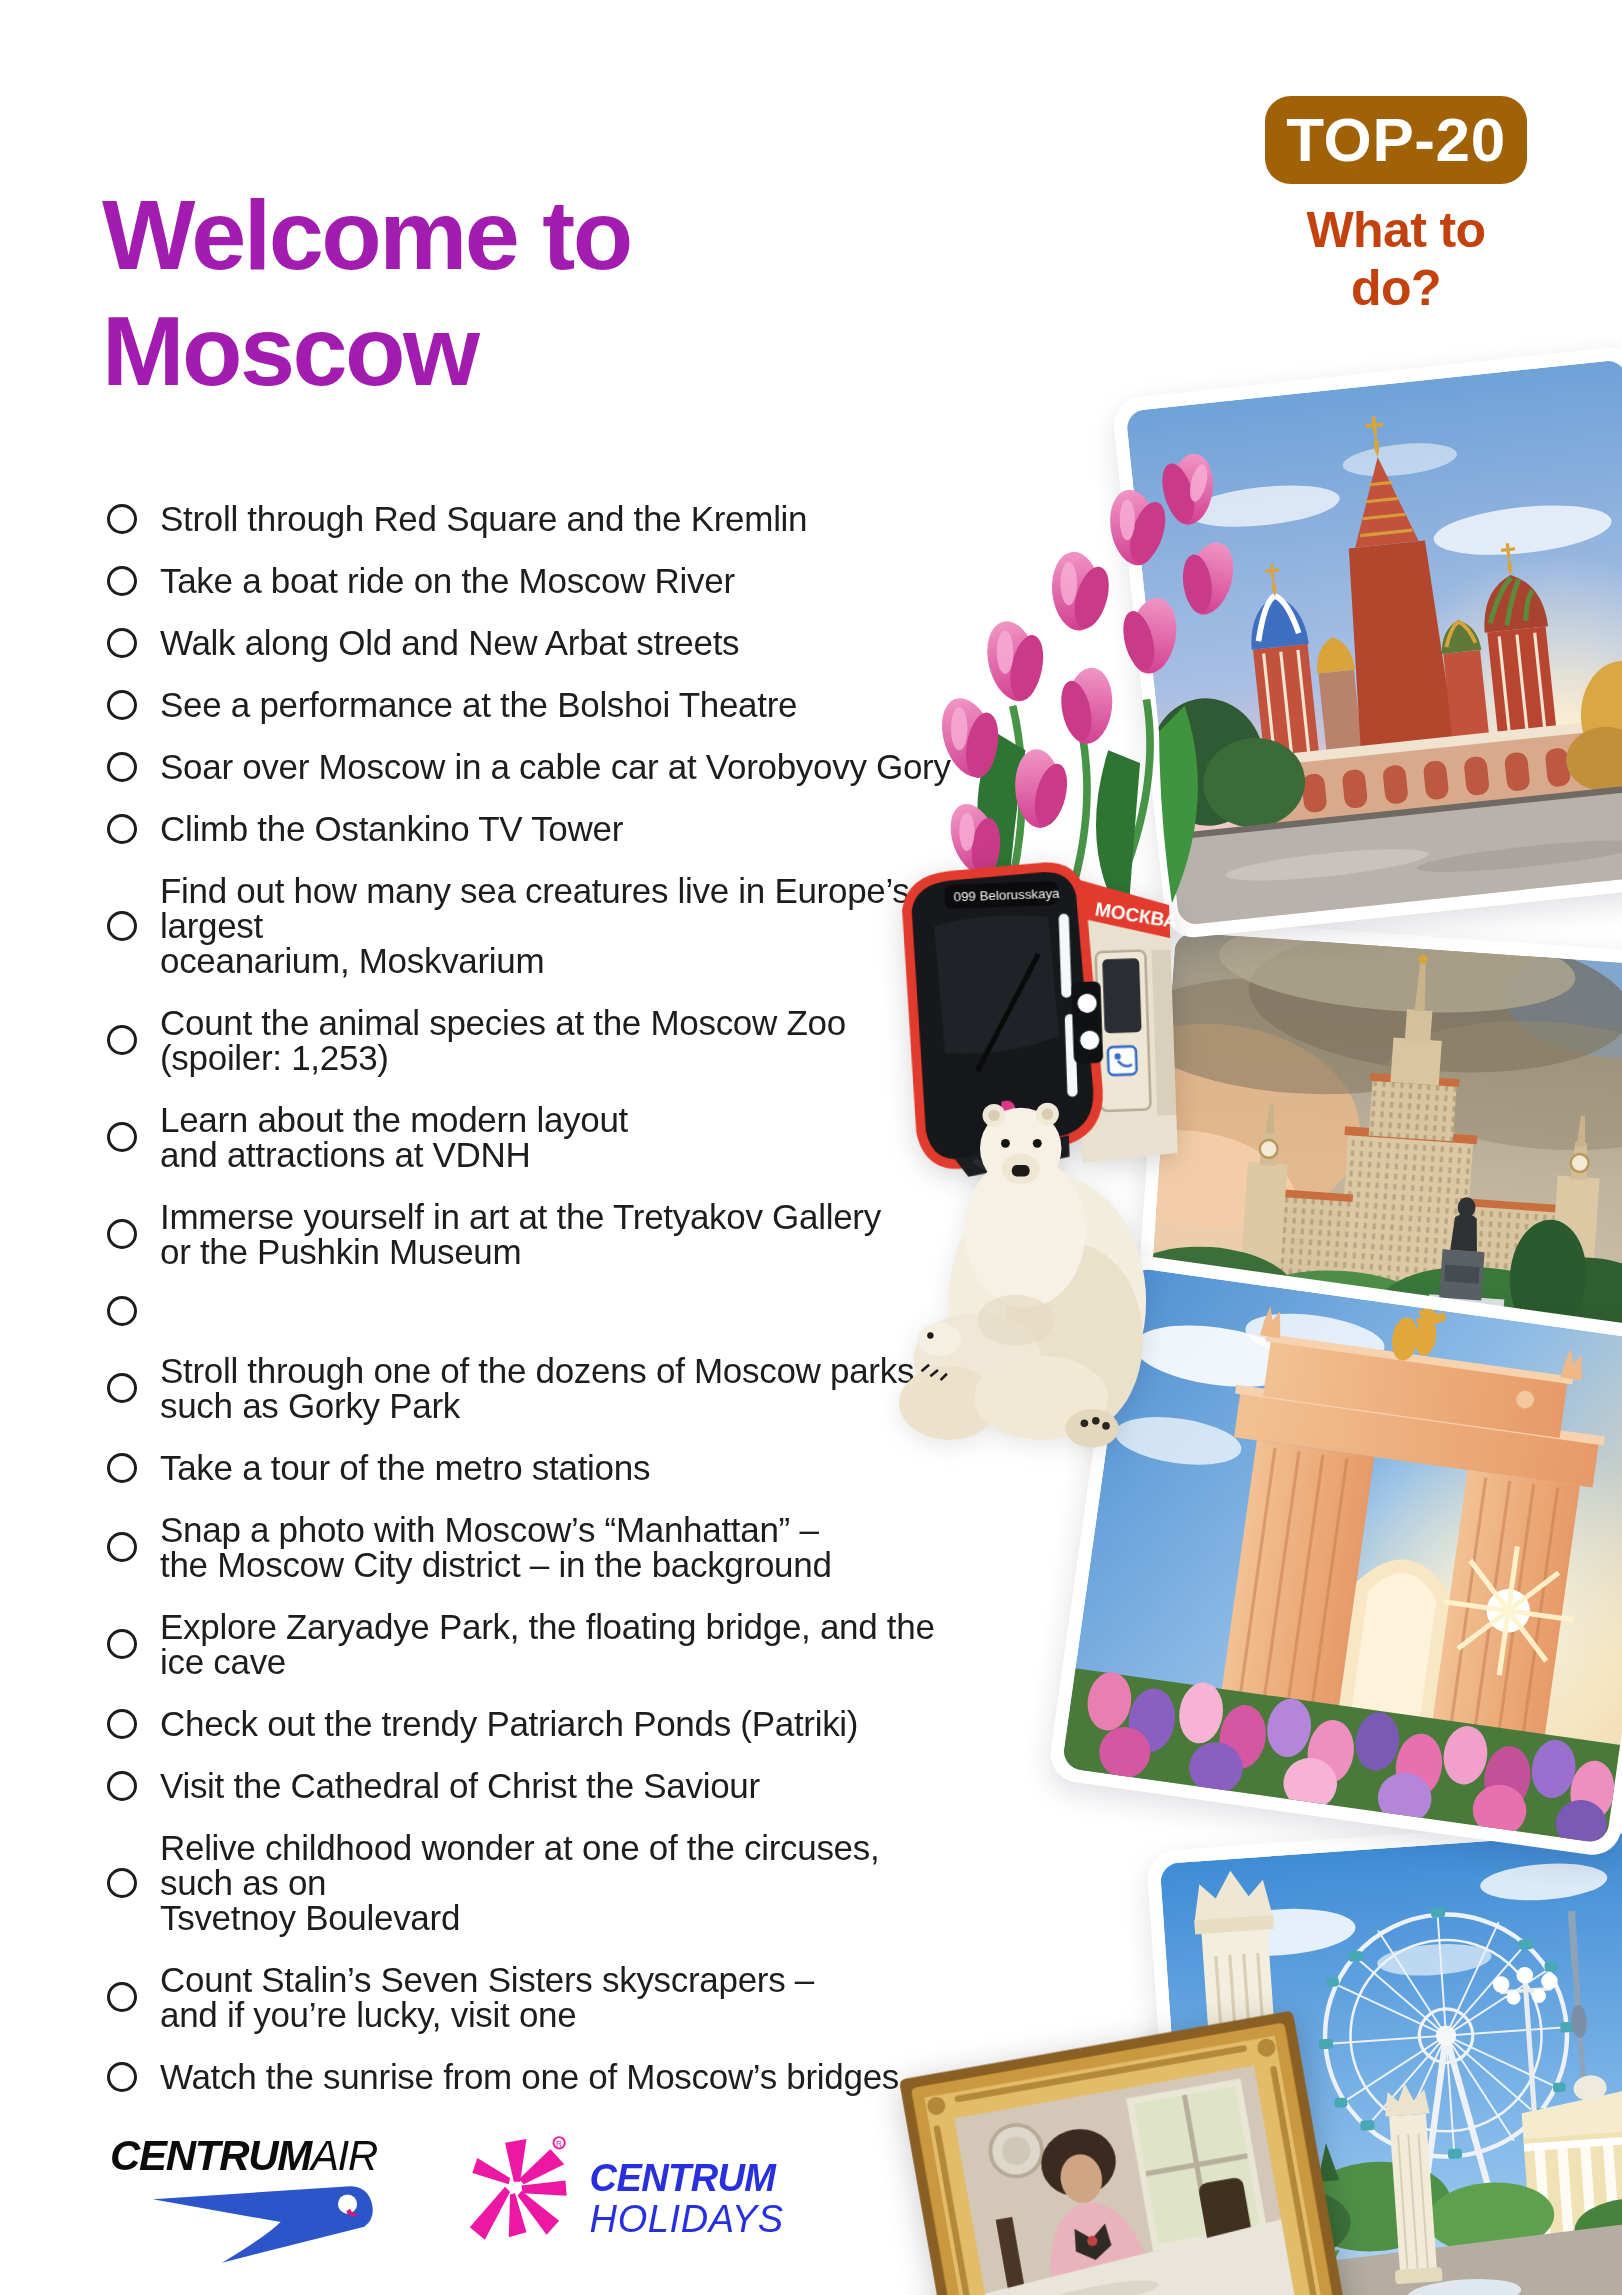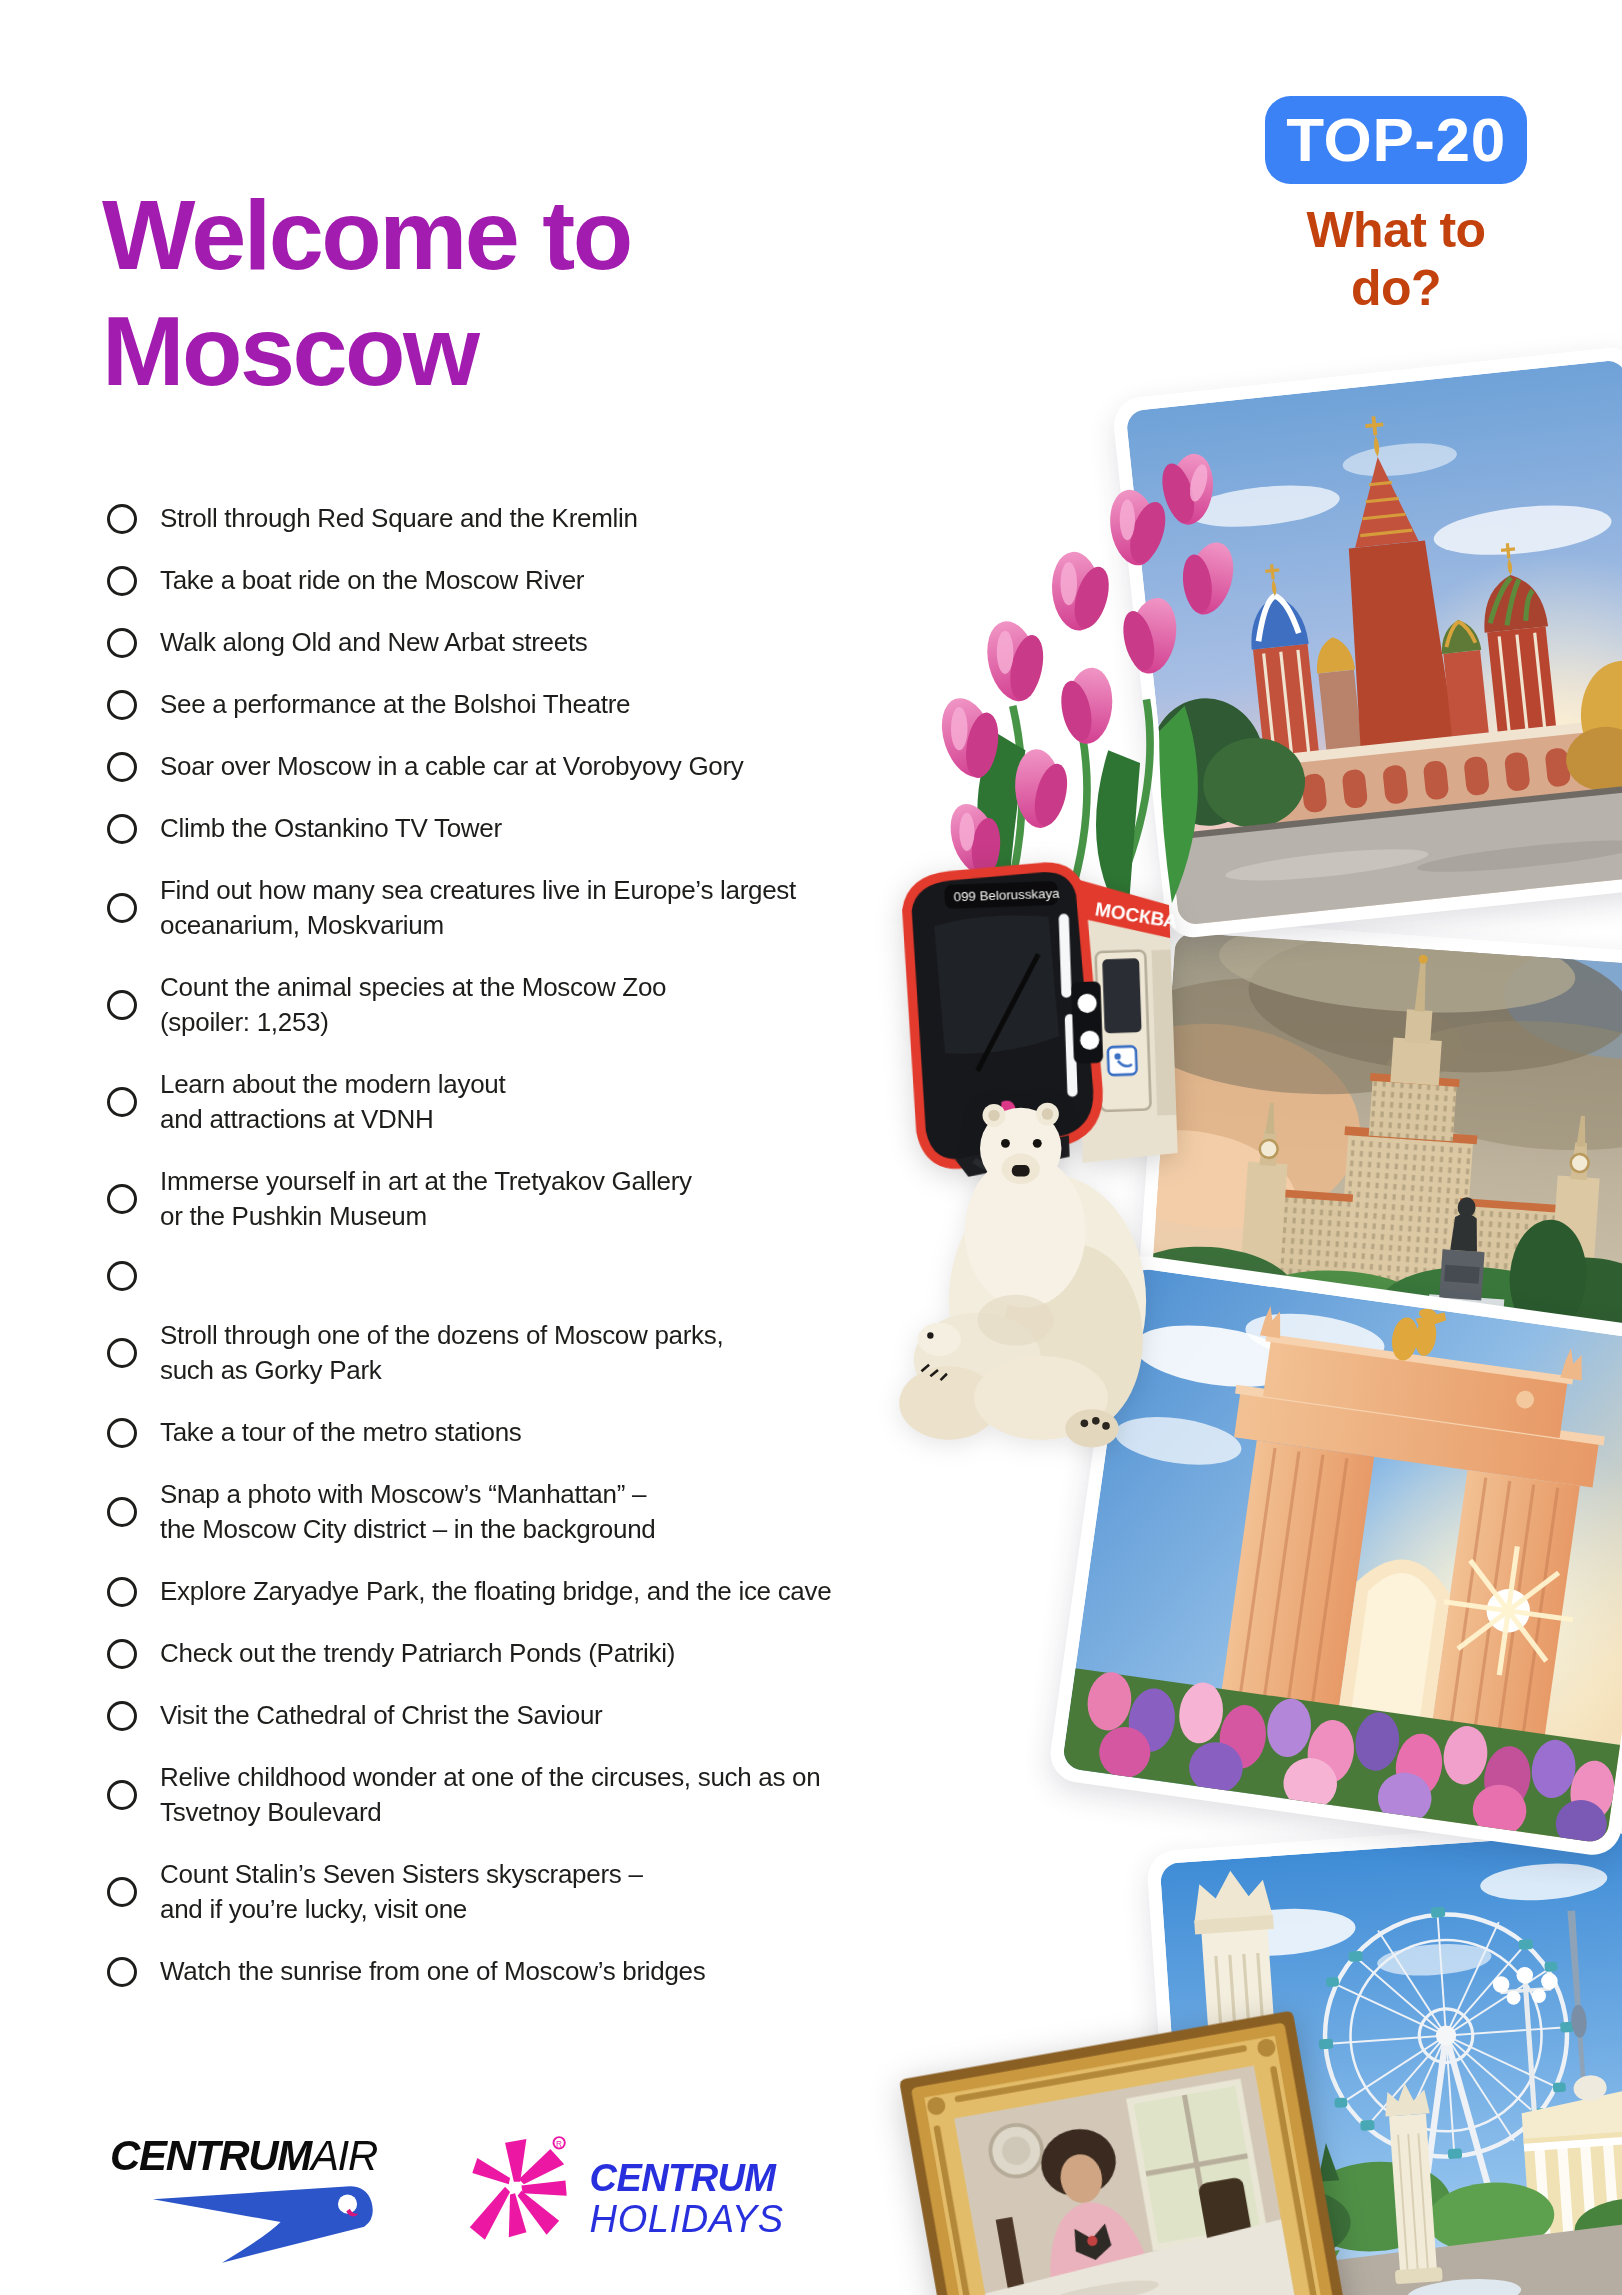--- a/index.html
+++ b/index.html
@@ -11,38 +11,38 @@
 
   
   .title{
     position:absolute;left:102px;top:177px;margin:0;
     font-size:99px;line-height:116px;font-weight:800;letter-spacing:-2.5px;
     color:#a21caf;white-space:pre-line;
   }
   .badge-group{position:absolute;left:1265px;top:96px;width:262px;text-align:center;}
   .badge{
     display:block;height:88px;line-height:88px;border-radius:25.5px;
-    background:#3b82f6;color:#ffffff;font-size:62px;font-weight:800;letter-spacing:0.6px;
+    background:#a16207;color:#ffffff;font-size:62px;font-weight:800;letter-spacing:0.6px;
   }
   .badge-sub{
     display:block;margin-top:16.6px;font-size:50px;font-weight:700;color:#c2410c;letter-spacing:-0.6px;
   }
 
   
   .checklist{
     position:absolute;left:107px;top:501px;width:847px;
     display:flex;flex-direction:column;gap:27px;
   }
   .check-item{display:flex;align-items:center;gap:23px;}
   .checkbox{
     flex:none;width:30px;height:30px;border:3.2px solid #1d1d1b;border-radius:50%;
     box-sizing:border-box;background:#fff;
   }
   .check-text{
-    font-size:26px;line-height:35px;letter-spacing:-0.3px;white-space:pre-line;
+    font-size:35px;line-height:35px;letter-spacing:-0.3px;white-space:pre-line;
   }
 
   
   .photo-card{
     position:absolute;background:#ffffff;border-radius:29px;padding:12.7px;box-sizing:border-box;
     box-shadow:0 10.2px 28px rgba(40,40,70,.14);
   }
   .photo-card svg{display:block;width:100%;height:100%;border-radius:19px;}
   .cutout{position:absolute;}
   .cutout svg{display:block;width:100%;height:100%;overflow:visible;}

